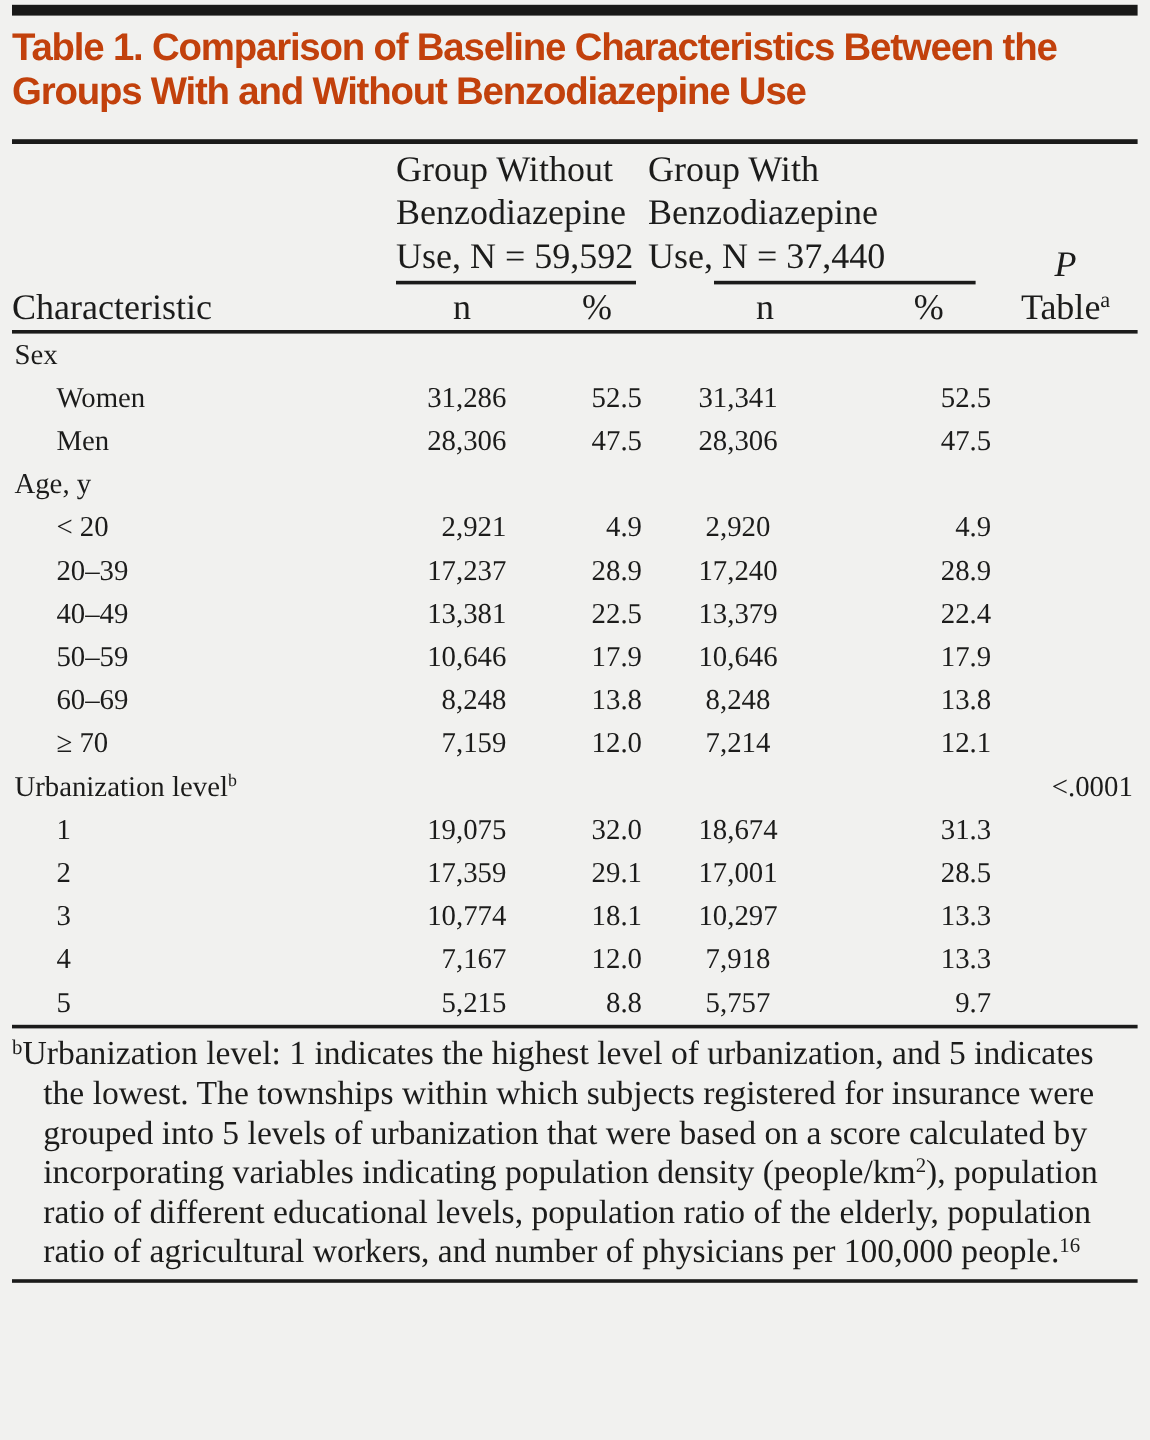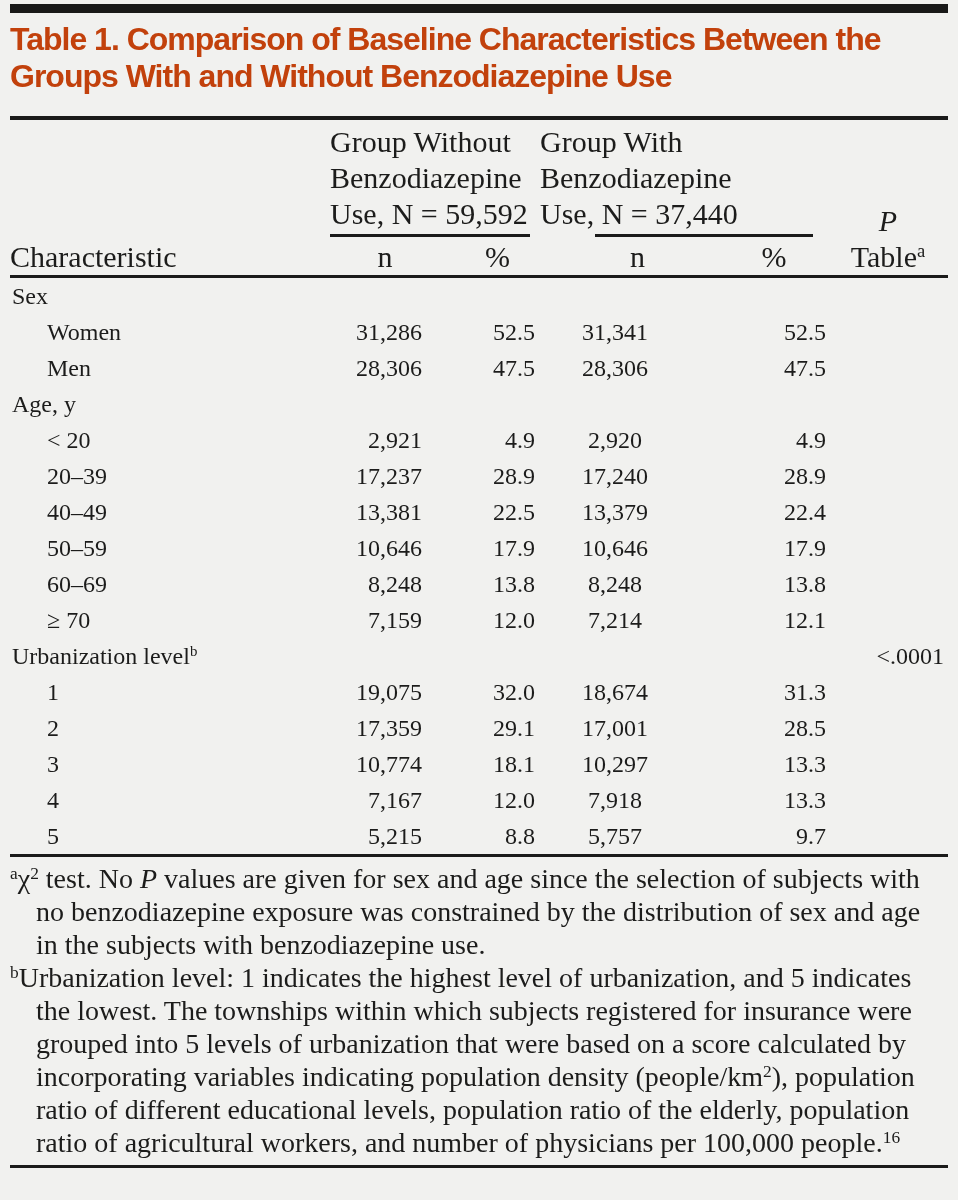--- a/index.html
+++ b/index.html
@@ -255,19 +255,18 @@
         <div class="c p1">8.8</div>
         <div class="c n2">5,757</div>
         <div class="c p2">9.7</div>
         <div class="c pv"></div>
       </div>
     </div>
 
   <div class="rule body-rule"></div>
 
   <div class="footnotes" id="footnotes">
-      <p class="fn"><sup>a</sup>χ<sup>2</sup> test. No <i>P</i> values are given for sex and age since the selection of subjects with no benzodiazepine exposure was constrained by the distribution of sex and age in the subjects with benzodiazepine use.</p>
       <p class="fn"><sup>b</sup>Urbanization level: 1 indicates the highest level of urbanization, and 5 indicates the lowest. The townships within which subjects registered for insurance were grouped into 5 levels of urbanization that were based on a score calculated by incorporating variables indicating population density (people/km<sup>2</sup>), population ratio of different educational levels, population ratio of the elderly, population ratio of agricultural workers, and number of physicians per 100,000 people.<sup>16</sup></p>
     </div>
 
   <div class="rule bottom-rule"></div>
 
 </div>
 
 </body></html>

